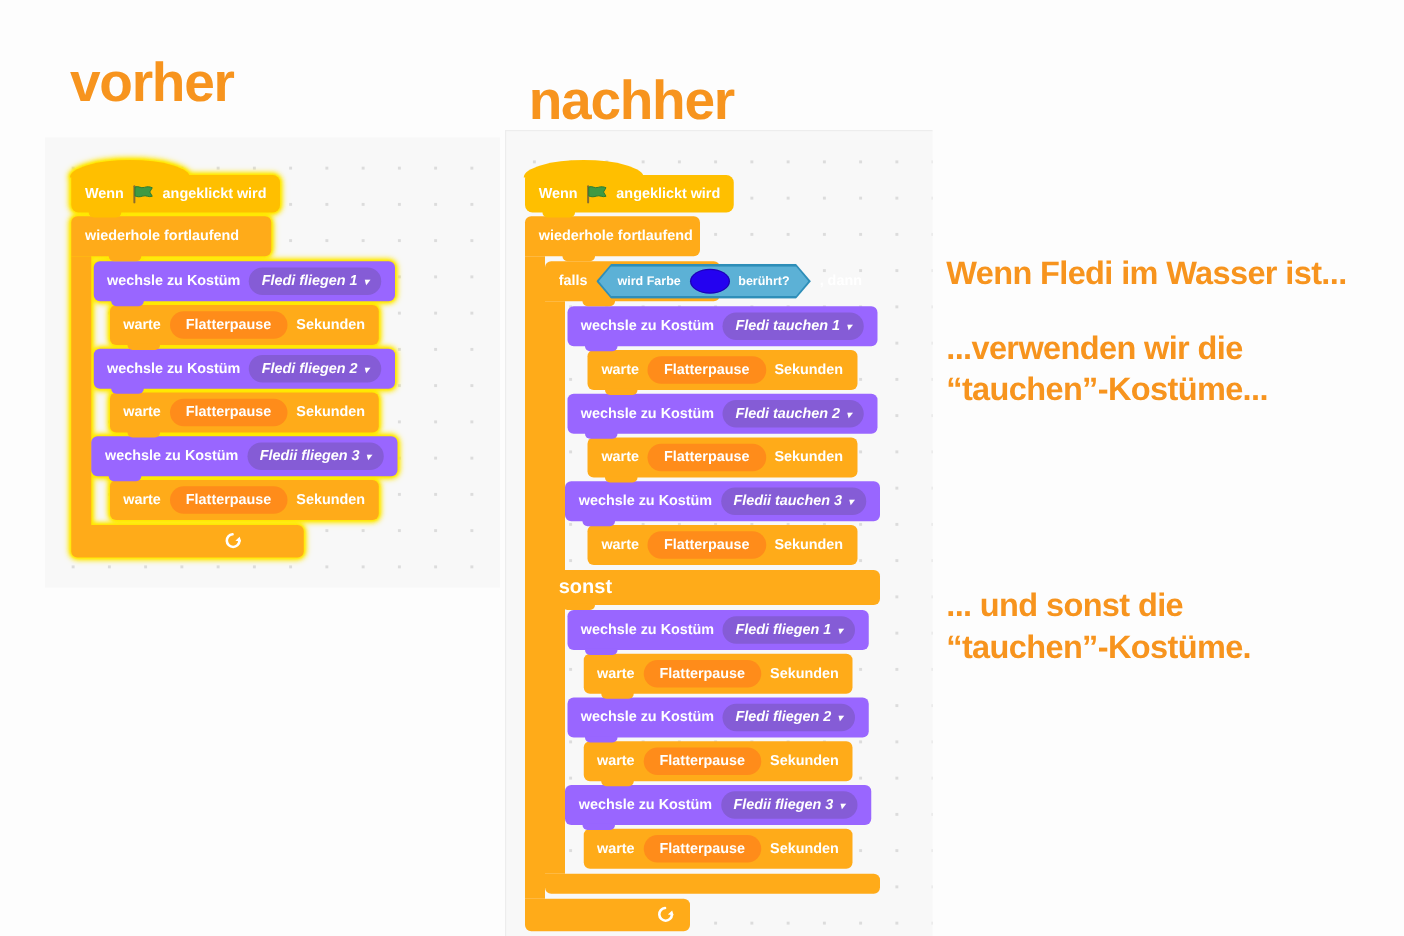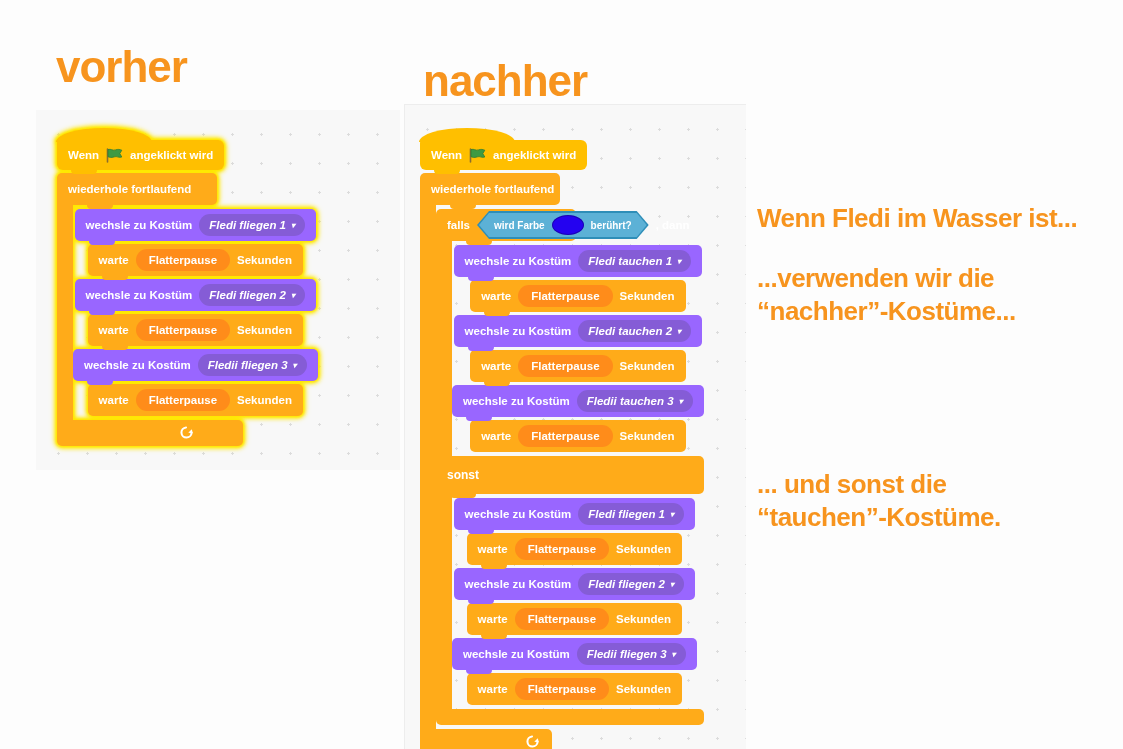--- a/index.html
+++ b/index.html
@@ -54,22 +54,22 @@
 
   
   .cblock { position:relative; width:max-content; }
   .c-header { position:relative; display:flex; align-items:center; gap:7px; padding:16px 11px;
               height:28px; border-radius:5px 5px 5px 0; color:#fff;
               font-size:11.5px; font-weight:600; white-space:nowrap; }
   .c-header.bump::after { left:30px; }
   .c-body { display:flex; align-items:stretch; }
   .c-arm { flex:none; width:16px; }
   .c-content { display:flex; flex-direction:column; gap:3px; padding:4px 0; align-items:center; }
-  .c-mid { position:relative; display:flex; align-items:center; height:38px; padding:0 11px;
-           border-radius:0 5px 5px 0; color:#fff; font-size:12px; font-weight:600; }
+  .c-mid { position:relative; display:flex; align-items:center; height:28px; padding:0 11px;
+           border-radius:0 5px 5px 0; color:#fff; font-size:16px; font-weight:600; }
   .c-bottom { height:16px; border-radius:0 5px 5px 5px; }
   .c-footer { position:relative; height:26px; border-radius:0 5px 5px 5px; }
   .c-footer .looparrow { position:absolute; top:5px; }
 
   .forever-left  .c-header { width:160px; }
   .forever-left  .c-footer { width:186px; }
   .forever-left  .looparrow { left:122px; }
   .forever-right .c-header { width:140px; }
   .forever-right .c-footer { width:132px; }
   .forever-right .looparrow { left:105px; }
@@ -328,20 +328,20 @@
         </span>
       </div>
     </div>
   </div>
 
   <div class="annotation ann-1">
     <div>Wenn Fledi im Wasser ist...</div>
   </div>
   <div class="annotation ann-2">
     <div>...verwenden wir die</div>
-    <div>“nachher”-Kostüme...</div>
+    <div>“tauchen”-Kostüme...</div>
   </div>
   <div class="annotation ann-3">
     <div>... und sonst die</div>
     <div>“tauchen”-Kostüme.</div>
   </div>
 
 </div>
 
 </body></html>

